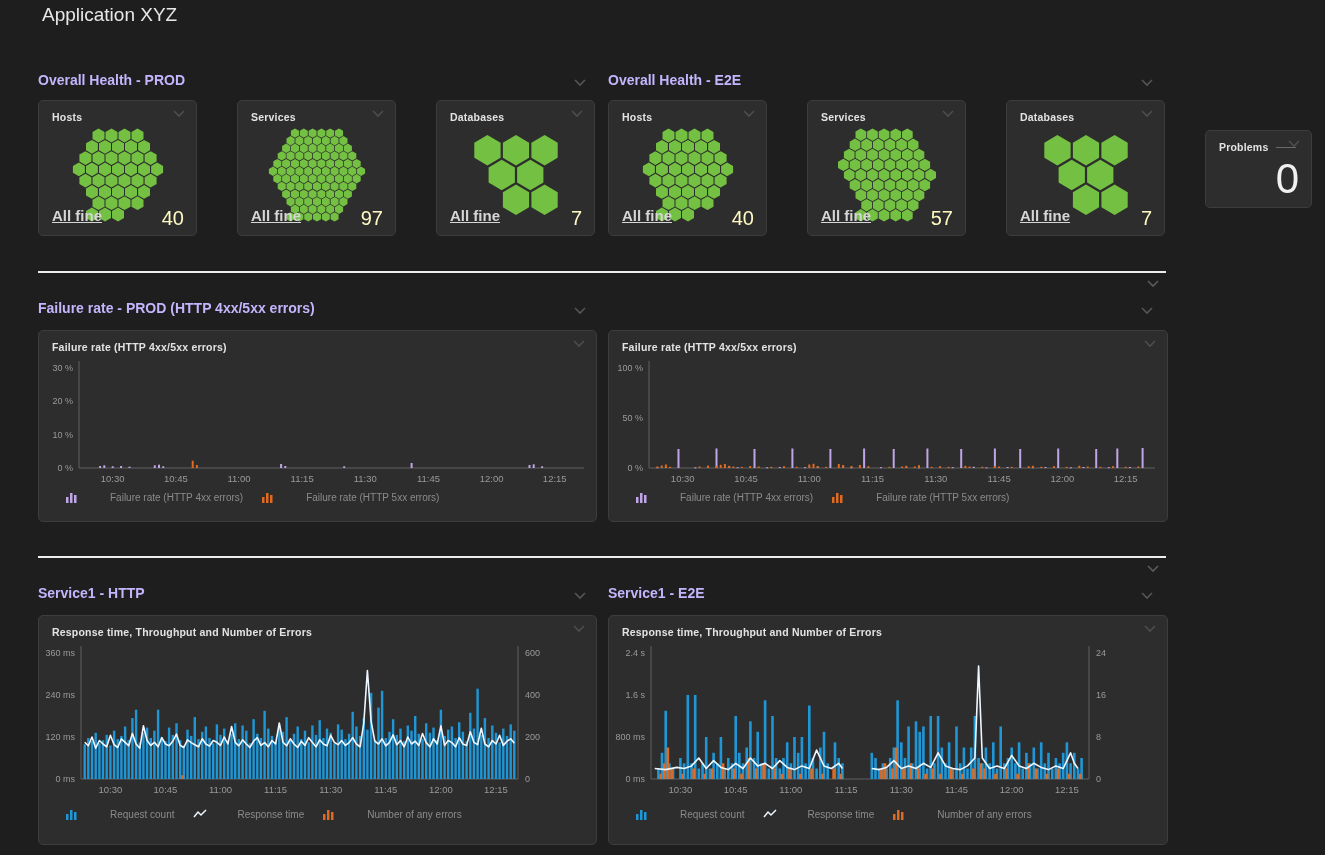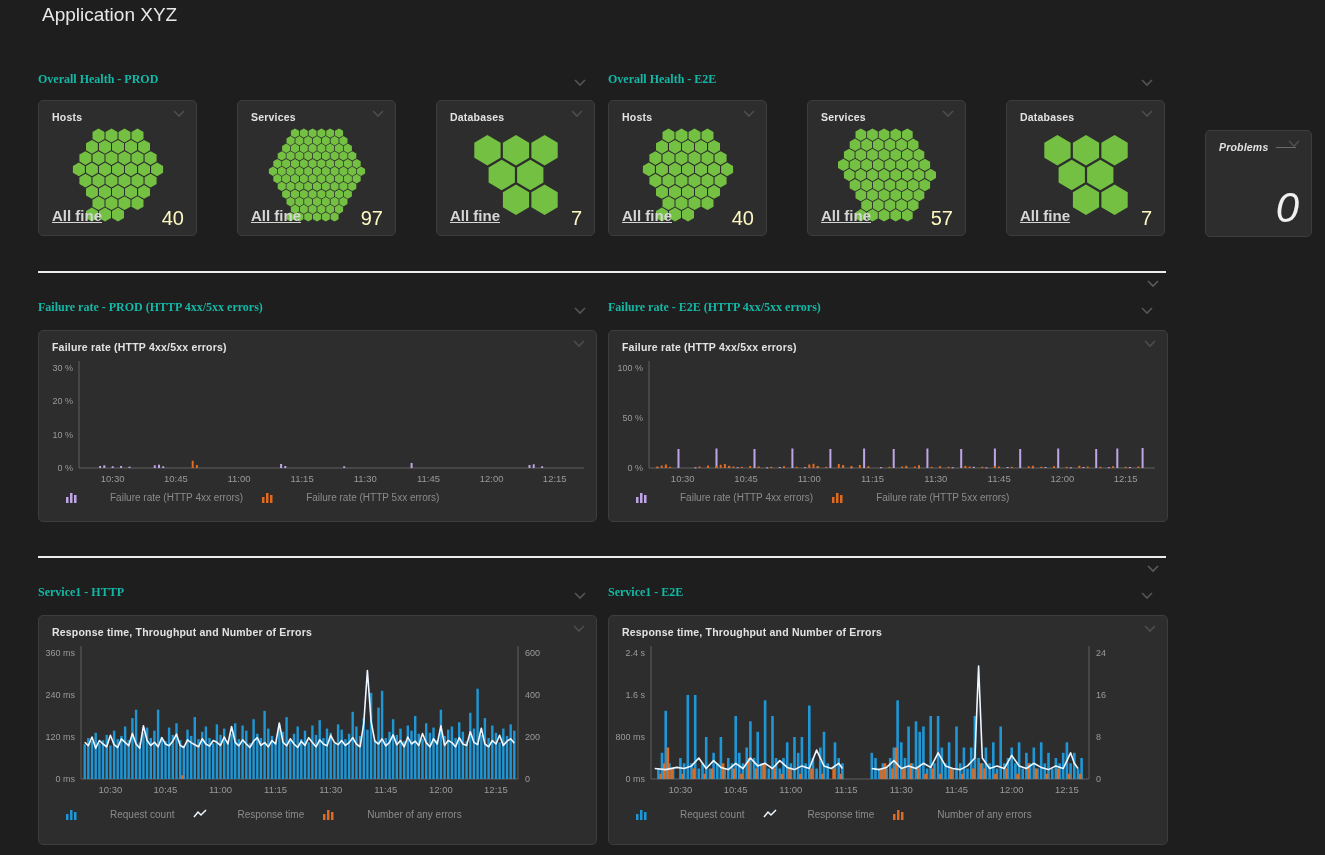--- a/index.html
+++ b/index.html
@@ -1,20 +1,20 @@
 <!DOCTYPE html>
 <html><head>
 <meta charset="utf-8">
 <style>
   html,body{margin:0;padding:0;background:#1e1e1e;}
   *{box-sizing:border-box;}
   #board{position:relative;width:1325px;height:855px;background:#1e1e1e;
          font-family:"Liberation Sans",sans-serif;overflow:hidden;}
   .page-title{position:absolute;left:10px;top:4px;font-size:19px;color:#e8e8e8;font-weight:400;margin-left:32px;}
-  .sec-title{position:absolute;font-size:12px;font-weight:bold;color:#14b8a6;font-family:Liberation Serif, serif;}
+  .sec-title{position:absolute;font-size:14px;font-weight:bold;color:#c4b5fd;}
   .chev{position:absolute;width:14px;height:10px;}
   .divider{position:absolute;height:2px;background:#ededed;}
   .tile{position:absolute;background:#2d2d2d;border:1px solid #3d3d3d;border-radius:5px;}
   .tile-label{position:absolute;left:13px;top:10px;font-size:10.5px;font-weight:bold;color:#e3e3e3;letter-spacing:.2px;}
   .tile-chev{position:absolute;right:10px;top:8px;}
   .hexwrap{position:absolute;left:50%;top:26px;transform:translateX(-50%);width:126px;height:96px;}
   .allfine{position:absolute;left:13px;bottom:11px;font-size:15px;font-weight:bold;color:#d6d6d6;text-decoration:underline;}
   .count{position:absolute;right:12px;bottom:5px;font-size:20px;font-weight:300;color:#fef9c3;}
   .problems-count{position:absolute;right:12px;bottom:4px;font-size:42px;font-weight:200;color:#f0f0f0;}
   .mini-dash{position:absolute;left:70px;top:16px;width:20px;height:1px;background:#6a6a6a;}
@@ -340,39 +340,38 @@
           <polygon points="104.7,30.8 91.6,38.4 78.4,30.8 78.4,15.7 91.6,8.1 104.7,15.7" fill="#74c042"></polygon>
           <polygon points="61.9,55.6 48.7,63.2 35.6,55.6 35.6,40.4 48.7,32.8 61.9,40.4" fill="#74c042"></polygon>
           <polygon points="90.4,55.6 77.3,63.2 64.1,55.6 64.1,40.4 77.3,32.8 90.4,40.4" fill="#74c042"></polygon>
           <polygon points="76.1,80.3 63.0,87.9 49.9,80.3 49.9,65.2 63.0,57.6 76.1,65.2" fill="#74c042"></polygon>
           <polygon points="104.7,80.3 91.6,87.9 78.4,80.3 78.4,65.2 91.6,57.6 104.7,65.2" fill="#74c042"></polygon>
         </svg></div>
     <div class="allfine">All fine</div>
     <div class="count">7</div>
   </div>
 
-  <div class="tile" style="left:1205px;top:130px;width:107px;height:107px;font-style:italic;">
+  <div class="tile" style="left:1205px;top:130px;width:107px;height:78px;">
     <div class="tile-label">Problems</div>
     <div class="mini-dash"></div>
     <svg class="chev tile-chev">
         <polyline points="2,2 7,7 12,2" stroke="#4d4d4d" stroke-width="1.6" fill="none"></polyline>
       </svg>
     <div class="problems-count">0</div>
   </div>
 
   <div class="divider" style="left:38px;top:271px;width:1128px;"></div>
   <svg class="chev" style="left:1146px;top:279px;">
       <polyline points="2,2 7,7 12,2" stroke="#5a5a5a" stroke-width="1.6" fill="none"></polyline>
     </svg>
 
   <div class="sec-title" style="left:38px;top:300px;">Failure rate - PROD (HTTP 4xx/5xx errors)</div>
   <svg class="chev" style="left:573px;top:306px;">
       <polyline points="2,2 7,7 12,2" stroke="#555" stroke-width="1.6" fill="none"></polyline>
     </svg>
-  <div class="sec-title" style="left:608px;top:300px;">Failure rate - E2E (HTTP 4xx/5xx errors)</div>
   <svg class="chev" style="left:1140px;top:306px;">
       <polyline points="2,2 7,7 12,2" stroke="#555" stroke-width="1.6" fill="none"></polyline>
     </svg>
 
   <div class="tile chart-tile" id="chart-failure_prod" style="left:38px;top:330px;width:559px;height:192px;">
     <div class="tile-label">Failure rate (HTTP 4xx/5xx errors)</div>
     <svg class="chev tile-chev">
         <polyline points="2,2 7,7 12,2" stroke="#4d4d4d" stroke-width="1.6" fill="none"></polyline>
       </svg>
   <svg class="plot" width="559" height="192">

